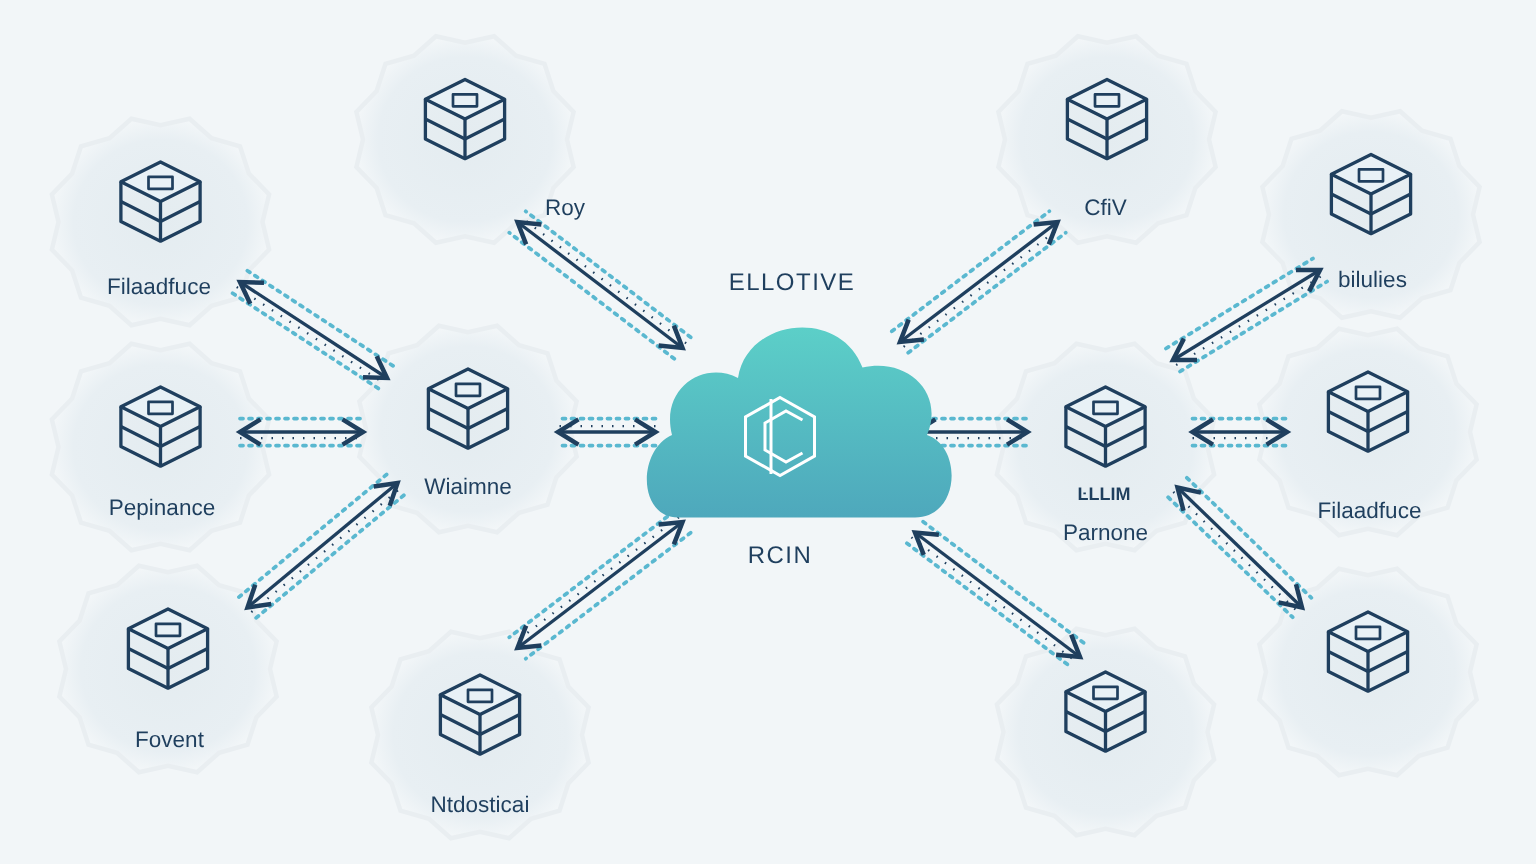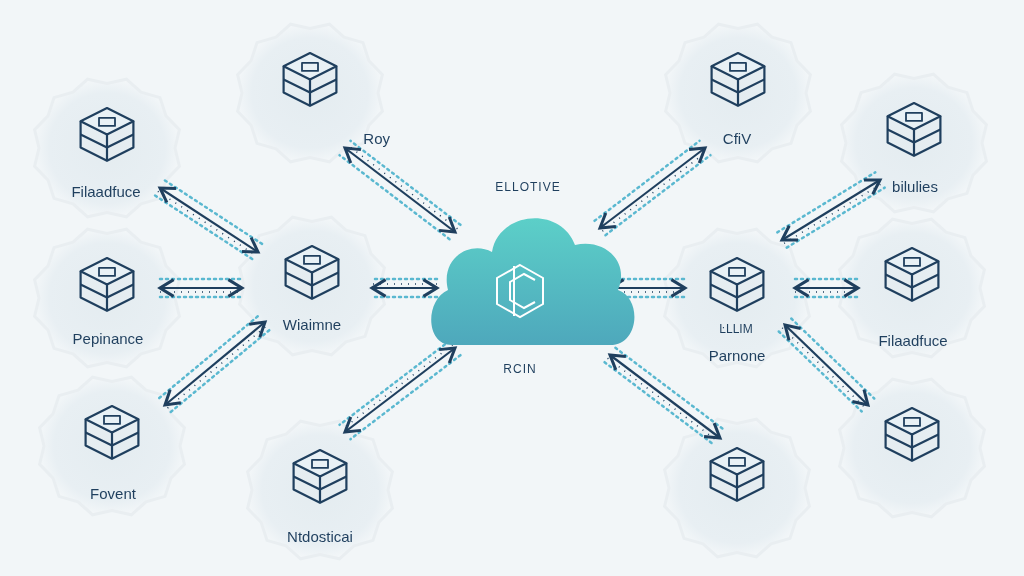--- a/index.html
+++ b/index.html
@@ -1,19 +1,19 @@
 <!DOCTYPE html>
 <html><head>
 <meta charset="utf-8">
 <style>
   html, body { margin:0; padding:0; }
   body { width:1024px; height:576px; overflow:hidden; background:#f2f6f8; font-family:"Liberation Sans", sans-serif; position:relative; }
   #stage { position:absolute; left:0; top:0; width:1024px; height:576px; }
   .node-label { position:absolute; color:#1f3f5e; font-size:15px; text-align:center; width:160px; transform:translateX(-50%); white-space:nowrap; }
-  .cloud-title { position:absolute; color:#1f3f5e; font-size:12px; letter-spacing:1px; transform:translateX(-50%); white-space:nowrap; }
+  .cloud-title { position:absolute; color:#1f3f5e; font-size:16px; letter-spacing:1px; transform:translateX(-50%); white-space:nowrap; }
 </style>
 </head>
 <body>
 
 <div id="stage">
   <svg id="diagram-svg" width="1024" height="576" viewBox="0 0 1024 576">
     <defs>
       <radialGradient id="blobGrad" cx="50%" cy="50%" r="50%">
         <stop offset="0%" stop-color="#e4ecf0"></stop>
         <stop offset="80%" stop-color="#e8eff3"></stop>
@@ -237,15 +237,15 @@
 
   <div class="node-label" style="left:310px; top:130px;text-align:right;">Roy</div>
   <div class="node-label" style="left:106px; top:183px;">Filaadfuce</div>
   <div class="node-label" style="left:108px; top:330px;">Pepinance</div>
   <div class="node-label" style="left:312px; top:316px;">Wiaimne</div>
   <div class="node-label" style="left:113px; top:485px;">Fovent</div>
   <div class="node-label" style="left:320px; top:528px;">Ntdosticai</div>
   <div class="node-label" style="left:737px; top:130px;">CfiV</div>
   <div class="node-label" style="left:915px; top:178px;">bilulies</div>
   <div class="node-label" style="left:737px; top:347px;">Parnone</div>
-  <div class="node-label" style="left:736px; top:322px; font-size:12px;">ĿLLIM</div>
+  <div class="node-label" style="left:736px; top:322px; font-size:12px;font-weight:bold;">ĿLLIM</div>
   <div class="node-label" style="left:913px; top:332px;">Filaadfuce</div>
 </div>
 
 </body></html>

